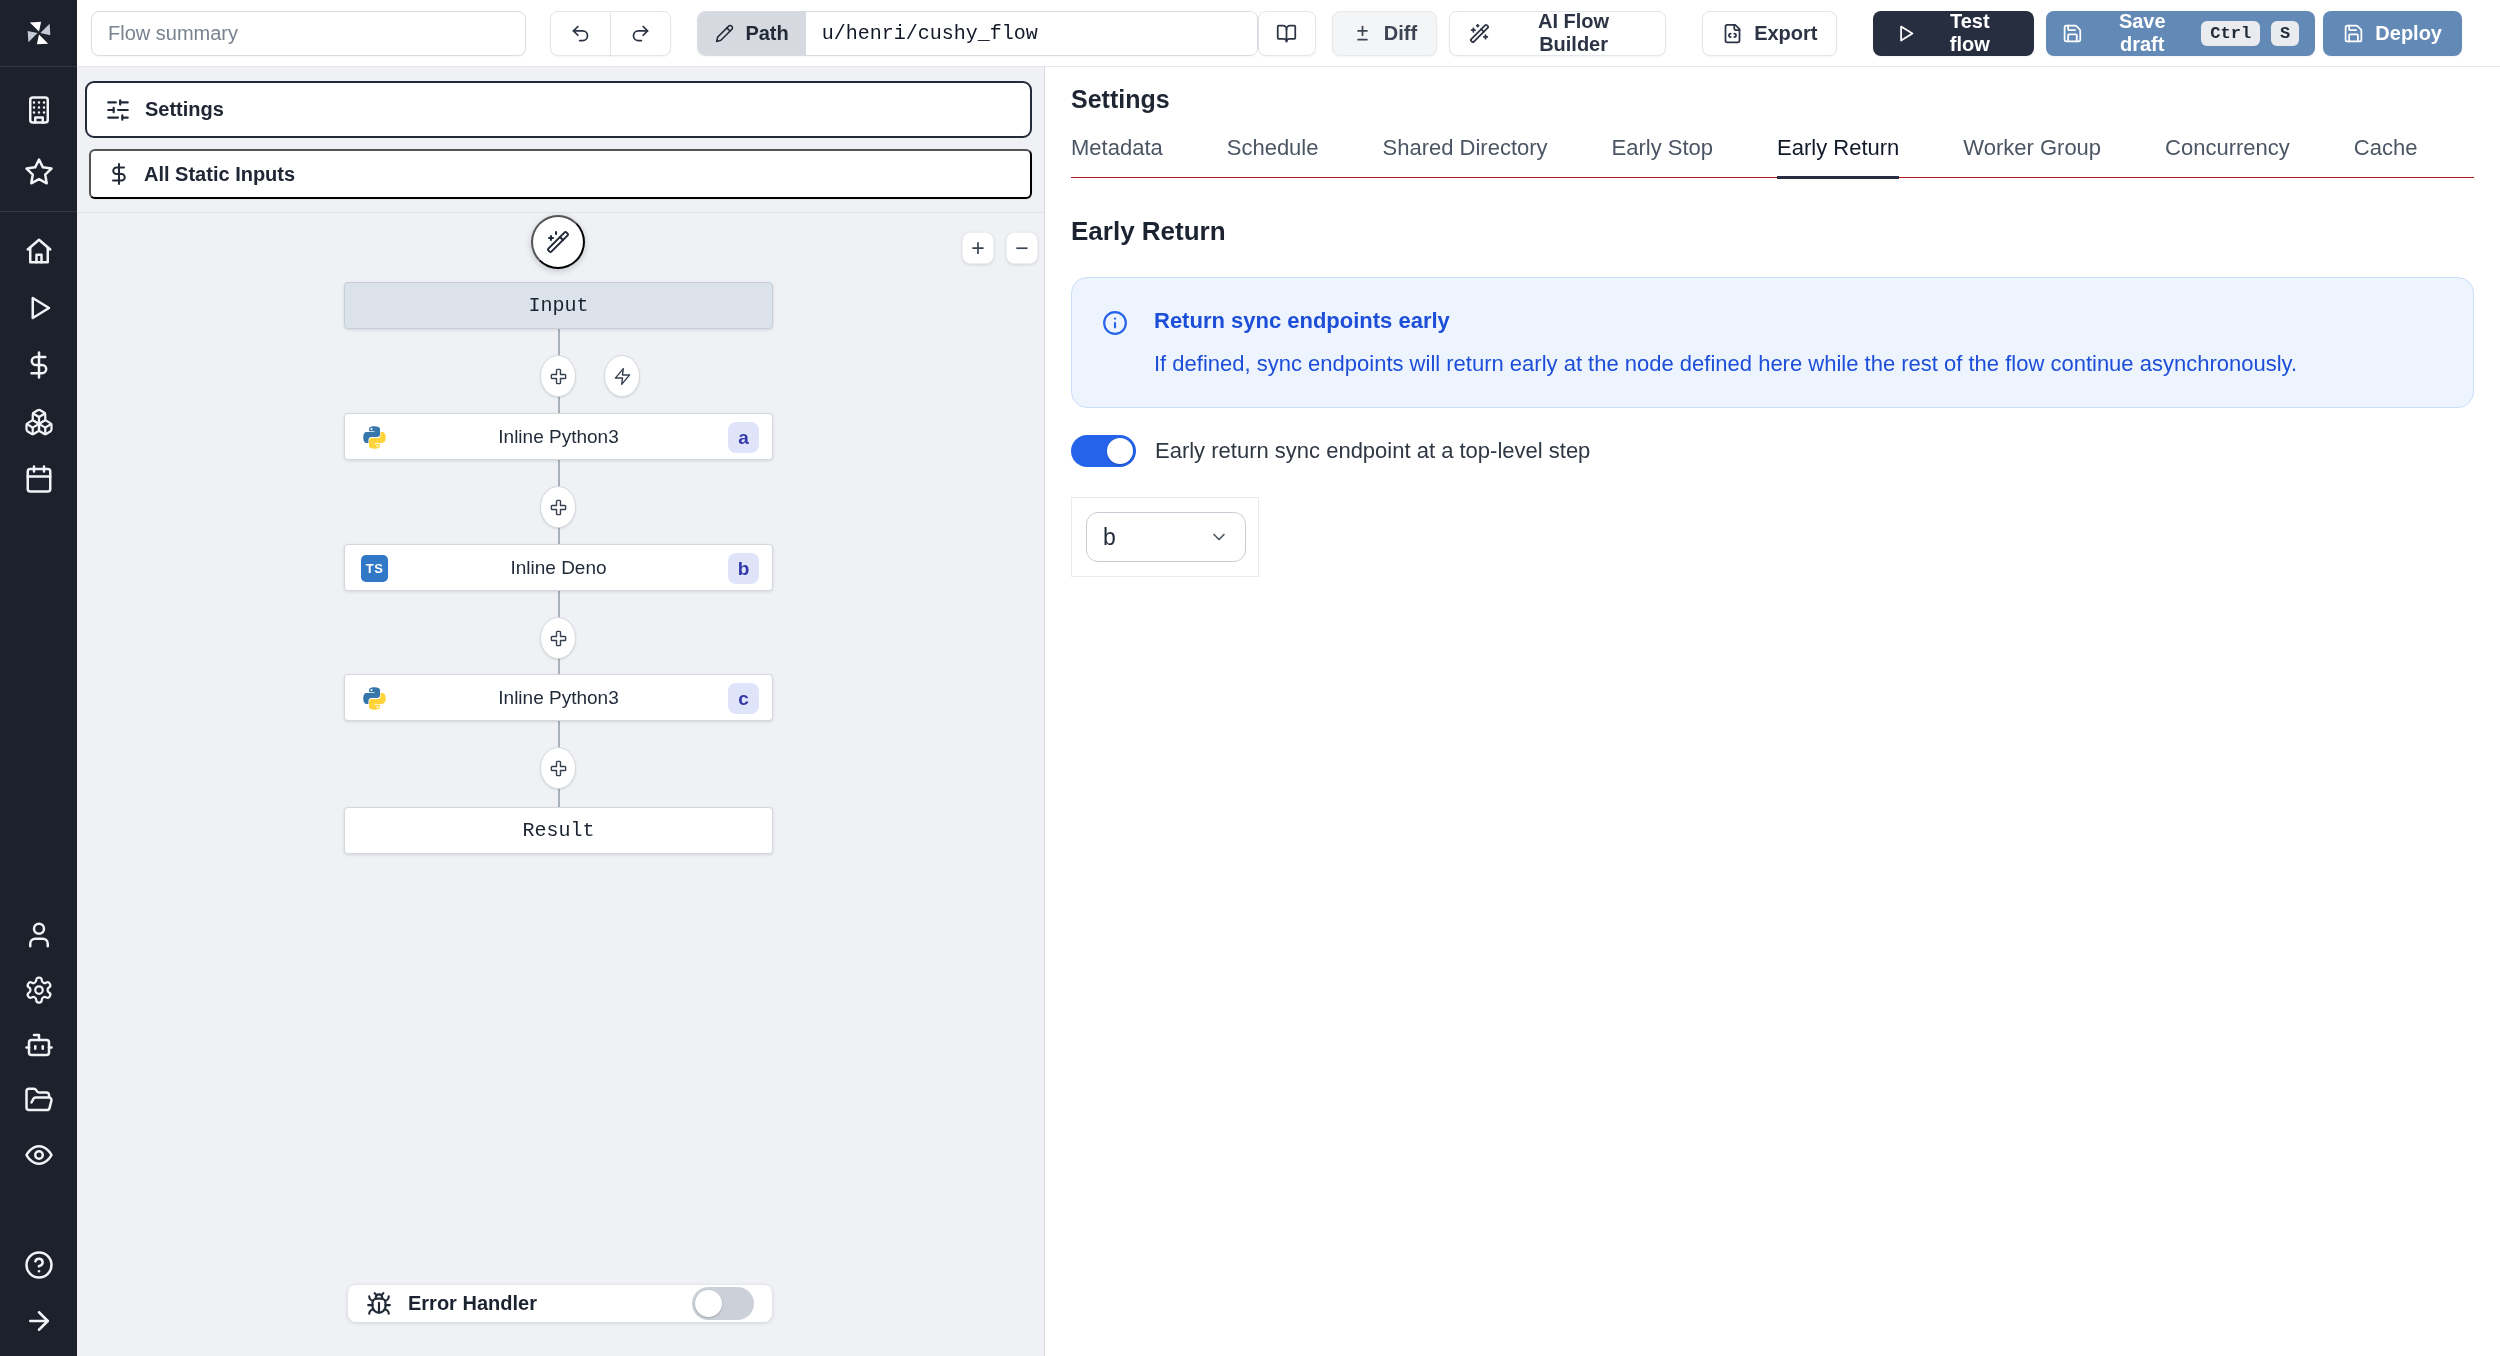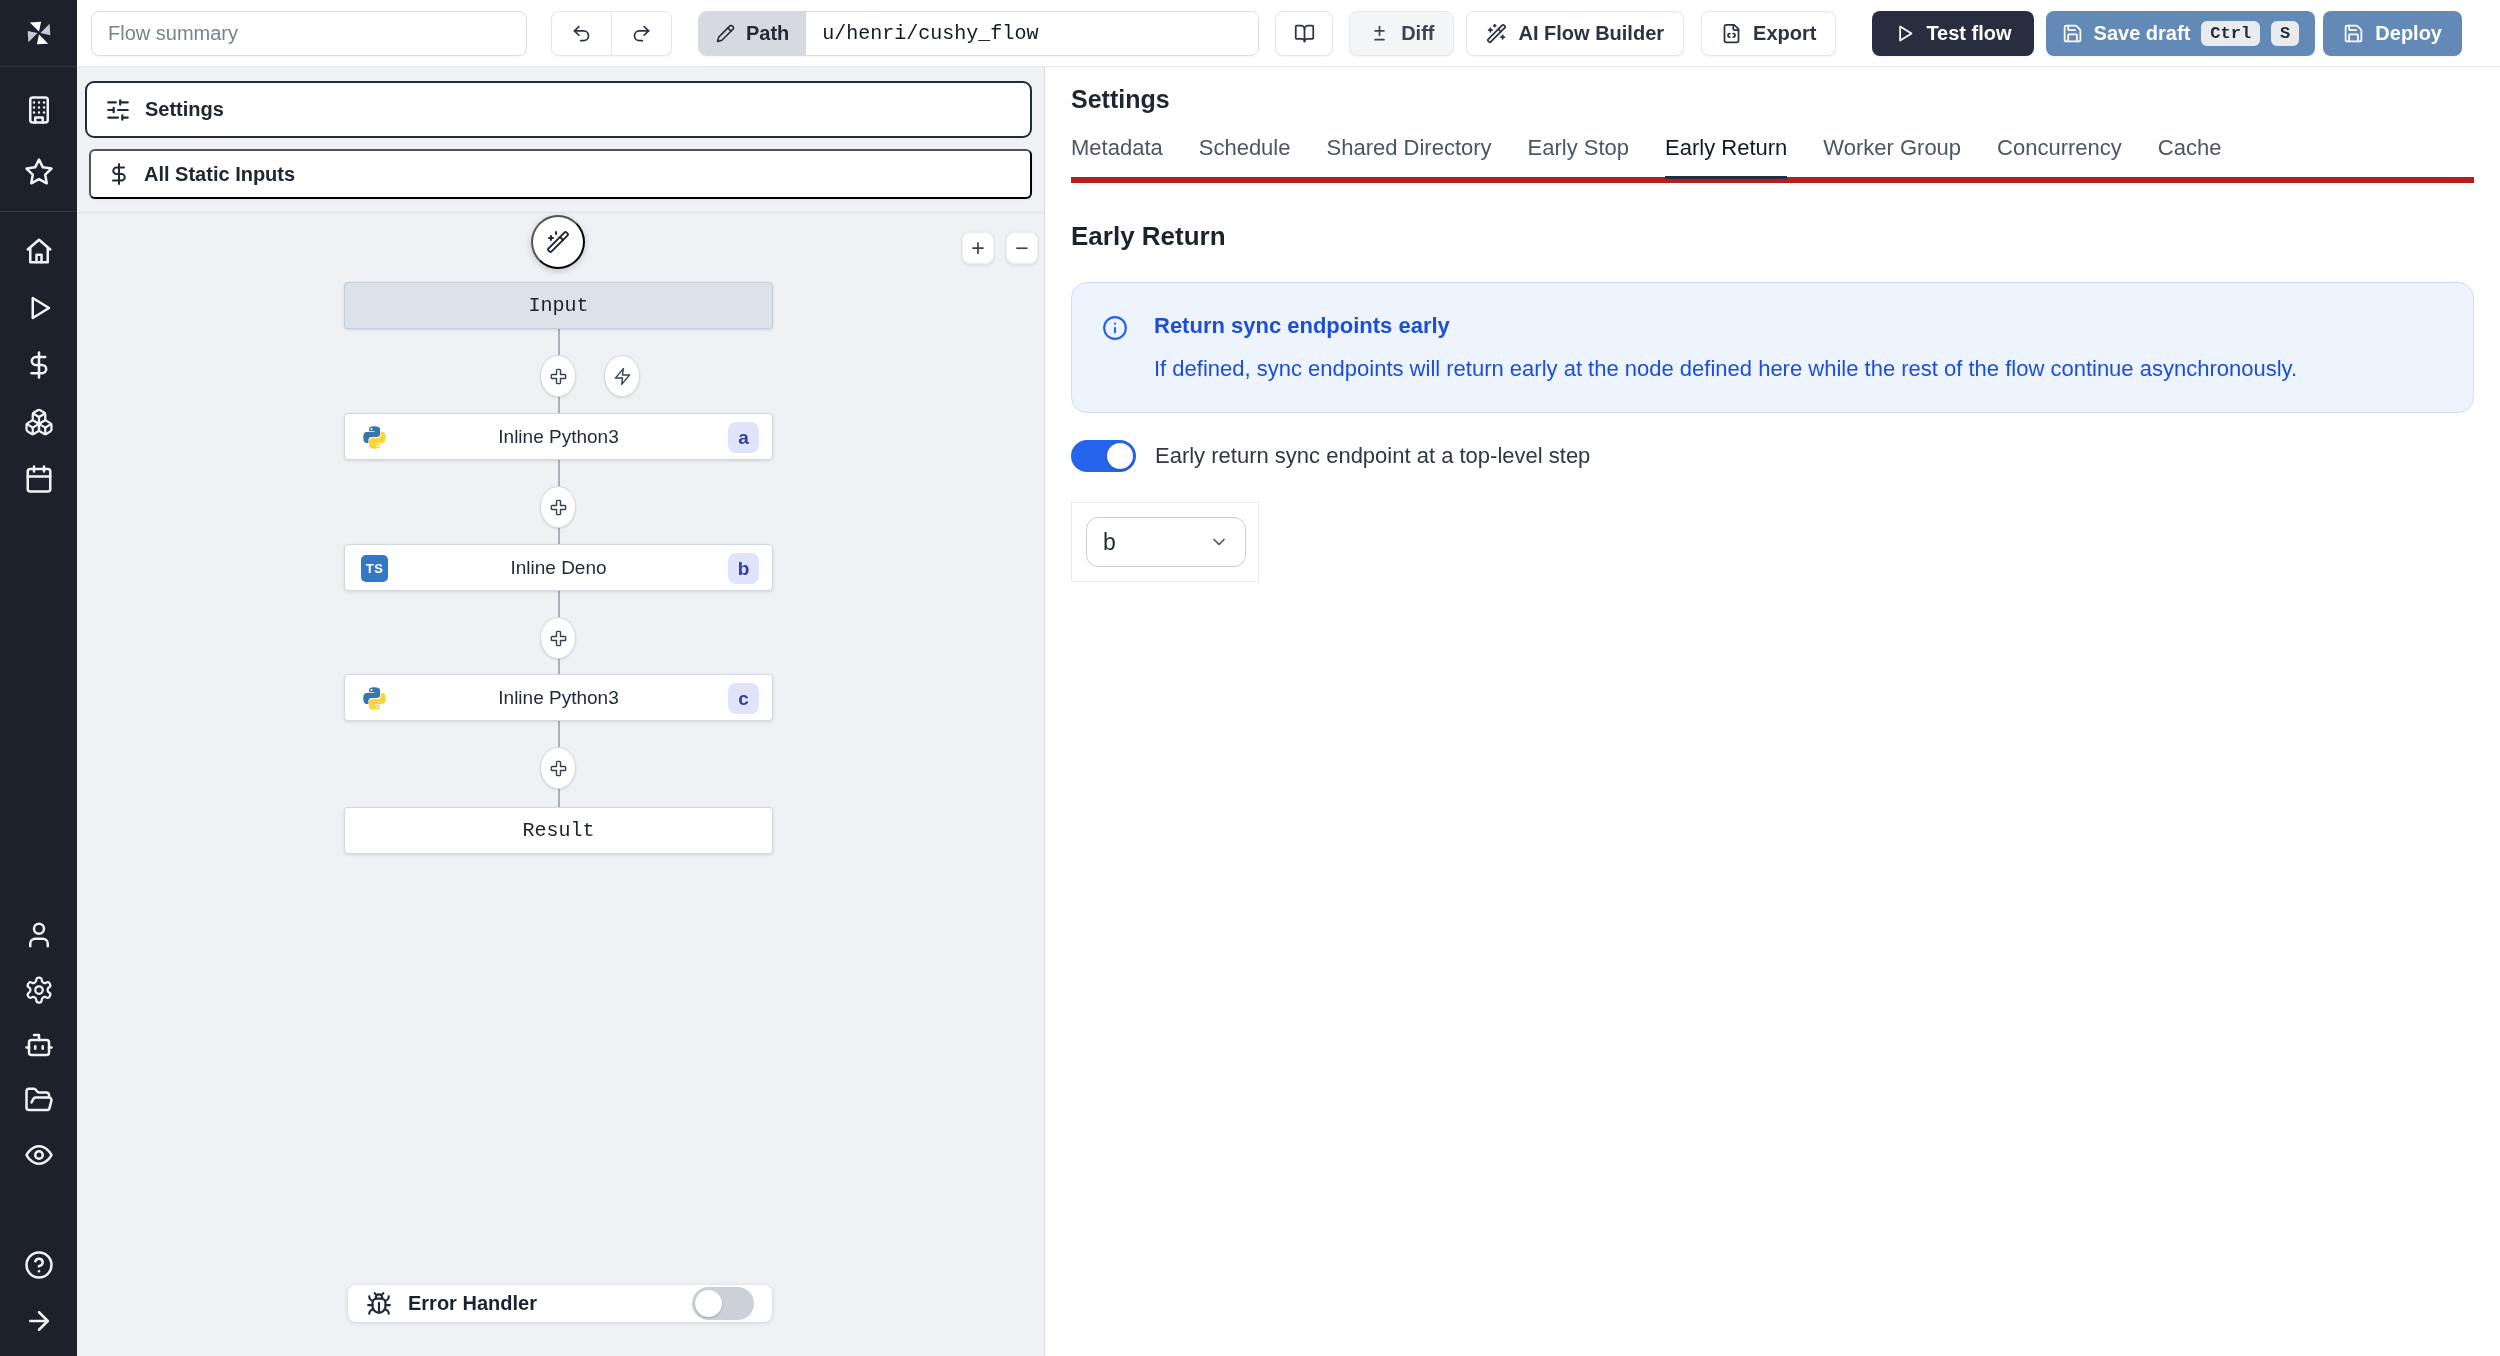--- a/index.html
+++ b/index.html
@@ -34,21 +34,21 @@
   .path-group { margin-left:26px; display:flex; height:45px; border:1px solid #d9dde3; border-radius:8px; overflow:hidden; box-shadow:0 1px 2px rgba(16,24,40,.04); }
   .path-chip { background:#d6dae0; display:flex; align-items:center; gap:11px; padding:0 17px; font-size:20px; font-weight:600; color:#222a38; cursor:pointer; }
   .path-chip svg { width:19px; height:19px; color:#222a38; }
   .path-input { width:452px; border:none; outline:none; padding:0 16px; font-family:"Liberation Mono", monospace; font-size:20px; color:#111827; }
   .tb-right { margin-left:auto; display:flex; align-items:center; }
   .tbtn { height:45px; border-radius:8px; border:1px solid #e3e6ea; background:#fff; display:flex; align-items:center; justify-content:center; gap:11px; padding:0 19px; font-size:20px; font-weight:600; color:#2b3344; cursor:pointer; box-shadow:0 1px 2px rgba(16,24,40,.05); }
   .tbtn svg { width:21px; height:21px; }
   .tbtn.icon-only { width:58px; padding:0; }
   .tbtn.diff { background:#f4f5f7; border-color:#e7e9ed; margin-left:16px; color:#3c4454; }
   .tbtn.ai { margin-left:12px;align-items:center; }
-  .tbtn.export { margin-left:17px; }
+  .tbtn.export { margin-left:36px; }
   .tbtn.dark { margin-left:36px; background:#272e40; border:none; color:#fff; padding:0 22px; }
   .tbtn.blue { background:#6389b6; border:none; color:#fff; }
   .tbtn.save { margin-left:12px; padding:0 16px; }
   .tbtn.deploy { margin-left:8px; padding:0 20px; }
   kbd { font-family:"Liberation Mono", monospace; font-size:17px; background:#e9ebef; color:#1f2937; border-radius:6px; padding:4px 9px; font-weight:700; line-height:1; }
 
   
   .content { flex:1; display:flex; min-height:0; }
 
   
@@ -85,21 +85,21 @@
   .err-card svg { width:26px; height:26px; color:#222a38; }
   .err-card .lbl { font-size:20px; font-weight:700; color:#1b2230; }
   .toggle { position:relative; border-radius:17px; cursor:pointer; flex-shrink:0; }
   .toggle .knob { position:absolute; top:3px; background:#fff; border-radius:50%; box-shadow:0 1px 2px rgba(16,24,40,.25); }
   .toggle.off { width:62px; height:33px; background:#ccd1d9; margin-left:auto; }
   .toggle.off .knob { left:3px; width:27px; height:27px; }
 
   
   .right-panel { flex:1; background:#fff; padding:18px 26px 0 26px; min-width:0; }
   .rp-title { font-size:25px; font-weight:700; color:#1f2633; }
-  .tabs { margin-top:21px; display:flex; gap:36px; border-bottom:6px solid #b91c1c; font-size:22px; color:#4b5563; }
+  .tabs { margin-top:21px; display:flex; gap:64px; border-bottom:1px solid #b91c1c; font-size:22px; color:#4b5563; }
   .tab { padding-bottom:15px; cursor:pointer; white-space:nowrap; }
   .tab.active { color:#111827; border-bottom:3px solid #272e3f; margin-bottom:-2px; }
   .section-title { margin-top:38px; font-size:26px; font-weight:700; color:#1b2330; }
   .info-box { margin-top:30px; background:#edf4fe; border:1px solid #cbdefb; border-radius:16px; padding:30px; display:flex; gap:26px; }
   .info-box .iicon { width:26px; height:26px; color:#2563eb; flex-shrink:0; margin-top:2px; }
   .info-title { font-size:22px; font-weight:600; color:#1d4ed8; }
   .info-body { margin-top:17px; font-size:22px; color:#1d4ed8; }
   .toggle-row { margin-top:27px; display:flex; align-items:center; gap:19px; }
   .toggle.on { width:65px; height:32px; background:#2563eb; }
   .toggle.on .knob { right:3px; width:26px; height:26px; }

